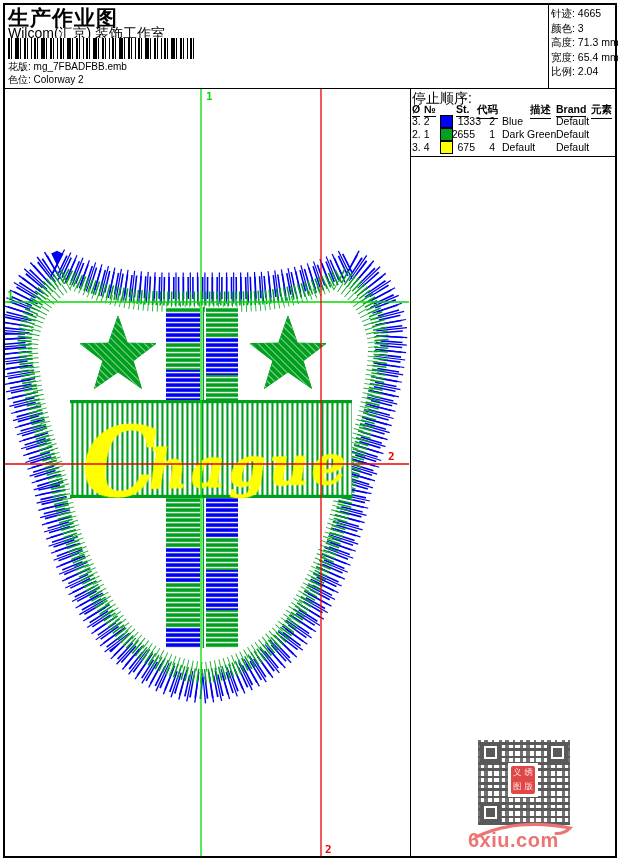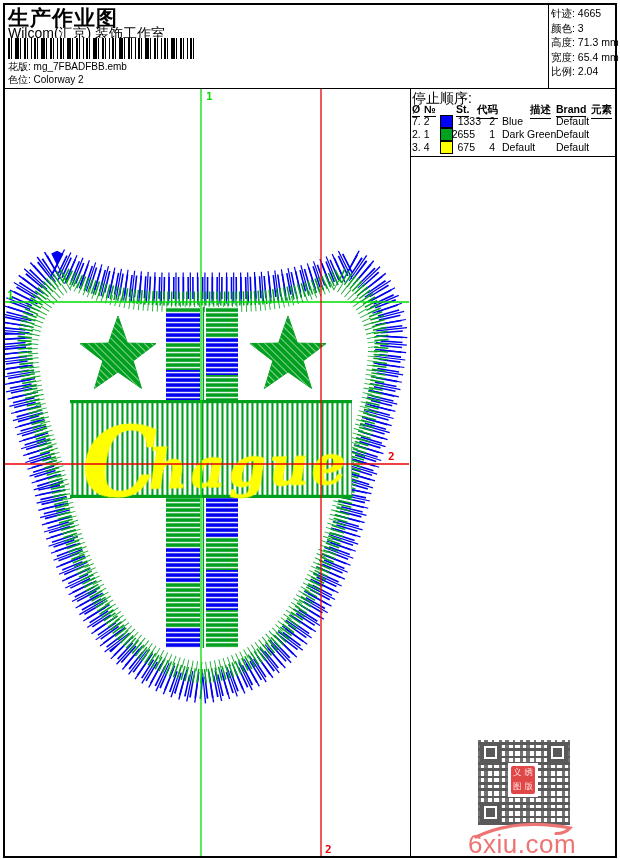--- a/index.html
+++ b/index.html
@@ -29,21 +29,21 @@
     background:
       repeating-linear-gradient(90deg,rgba(89,89,89,.85) 0 3px,transparent 3px 6px,rgba(89,89,89,.85) 6px 10px,transparent 10px 14px,rgba(89,89,89,.85) 14px 16px,transparent 16px 21px),
       repeating-linear-gradient(0deg,#595959 0 3px,#fff 3px 7px,#595959 7px 9px,#fff 9px 14px,#595959 14px 17px,#fff 17px 20px)}
   .qrf{position:absolute;width:21px;height:21px;border:4px solid #595959;background:#fff;
        box-sizing:border-box;display:flex;align-items:center;justify-content:center}
   .qrf::before{content:"";width:9px;height:9px;background:#595959}
   .qrpad{position:absolute;left:30px;top:23px;width:30px;height:34px;background:#fff}
   .stamp{position:absolute;left:33px;top:26px;width:24px;height:28px;background:var(--stamp-red,#e04848);
          border-radius:2px;display:grid;grid-template-columns:1fr 1fr;grid-template-rows:1fr 1fr;gap:1px;padding:1px;box-sizing:border-box}
   .stamp span{display:flex;align-items:center;justify-content:center;font-size:8.5px;color:#ffe3e3;overflow:hidden}
-  .watermark{position:absolute;left:468px;top:829px;font-size:26px;font-weight:normal;
+  .watermark{position:absolute;left:468px;top:829px;font-size:20px;font-weight:bold;
              color:var(--watermark-pink,#ee7474);letter-spacing:.5px}
 </style>
 </head>
 <body>
 
 <div id="page">
 
   <div id="frame"></div>
   <div class="hline" style="left:3px;top:88px;width:612px"></div>
   <div class="vline" style="left:548px;top:3px;height:85px"></div>
@@ -73,21 +73,21 @@
   <div class="tbl-title">停止顺序:</div>
   <div class="th" style="left:412px">Ø</div>
   <div class="th" style="left:424px">№</div>
   <div class="th" style="left:456px">St.</div>
   <div class="th" style="left:477px">代码</div>
   <div class="th" style="left:530px">描述</div>
   <div class="th" style="left:556px">Brand</div>
   <div class="th" style="left:591px">元素</div>
 
   <div>
-    <div class="td" style="left:412px;top:115px">7. 2</div>
+    <div class="td" style="left:412px;top:115px">3. 2</div>
     <div class="swatch" style="left: 440px; top: 115px; background-color: rgb(0, 0, 255);"></div>
     <div class="td tdr" style="left:456px;top:115px;width:25px">1333</div>
     <div class="td tdr" style="left:477px;top:115px;width:18px">2</div>
     <div class="td" style="left:502px;top:115px">Blue</div>
     <div class="td" style="left:556px;top:115px">Default</div>
   </div>
 
   <div>
     <div class="td" style="left:412px;top:128px">2. 1</div>
     <div class="swatch" style="left: 440px; top: 128px; background-color: rgb(0, 160, 32);"></div>

